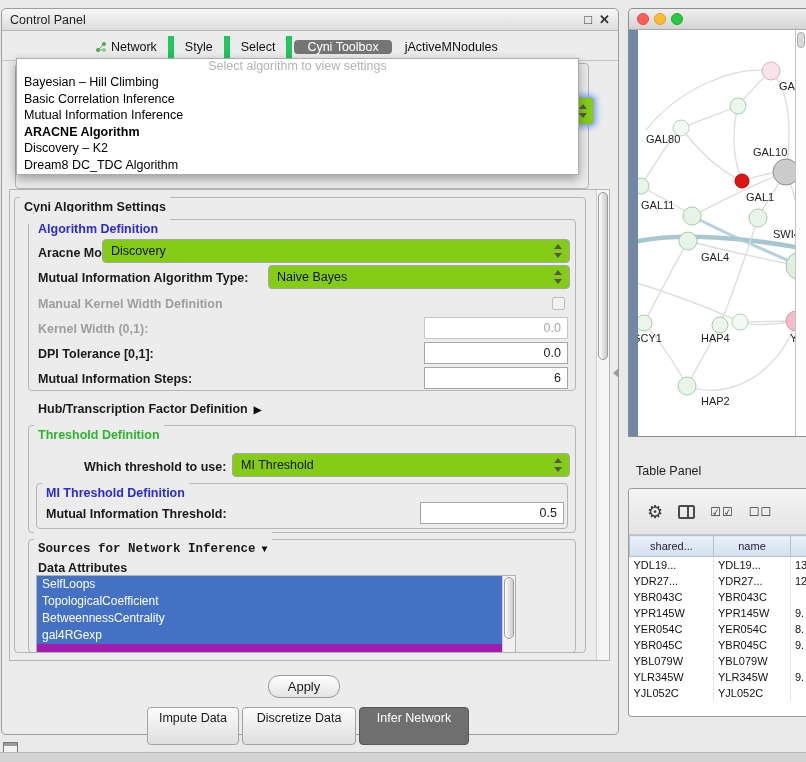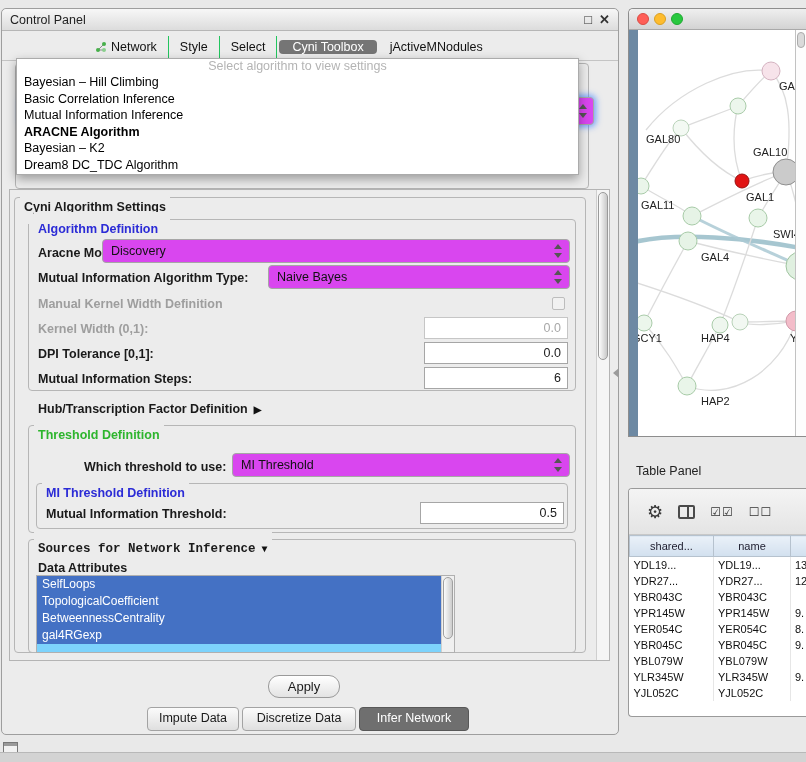--- a/index.html
+++ b/index.html
@@ -19,36 +19,36 @@
         border-radius:5px 5px 0 0; }
   .cp-title { position:absolute; left:8px; top:4px; font-size:12.5px; color:#222; }
   .tb-btn { position:absolute; top:3px; font-size:13px; color:#333; cursor:default; }
   .tb-float { right:26px; }
   .tb-close { right:8px; font-weight:bold; }
 
   .cp-tabs { position:absolute; left:0; top:25px; right:0; height:27px;
         display:flex; align-items:center; padding-left:82px;
         border-bottom:1px solid #c4c4c4; }
   .tab { font-size:12.5px; padding:4px 11px; color:#111; display:flex; align-items:center; gap:4px;
-        border-right:1px solid #22c55e; }
+        border-right:6px solid #22c55e; }
   .tab:last-child { border-right:none; }
   .tab.active { background:#757575; color:#fff; border-radius:4px; border-right:none;
         margin:0 2px; padding:0 13px; }
   .net-icon { width:12px; height:12px; }
 
   
   .algo-fs { position:absolute; left:13px; top:54px; width:574px; height:126px;
         border:1px solid #b4b4b4; border-radius:4px; z-index:1; }
   .algo-combo { position:absolute; left:20px; top:88px; width:572px; height:28px;
         background:#fff; border:1px solid #85a9dd; border-radius:4px; z-index:5;
         box-shadow:0 0 6px 2px rgba(70,135,255,.75); }
   .algo-combo .arrows { right:3px; }
 
   
-  .combo { position:absolute; background:#d946ef; border:1px solid #a6a6a6; border-radius:4px;
+  .combo { position:absolute; background:#84cc16; border:1px solid #a6a6a6; border-radius:4px;
         font-size:12.5px; line-height:22px; padding-left:8px; color:#111; }
   .arrows { position:absolute; right:4px; top:50%; transform:translateY(-50%);
         width:14px; height:16px; }
   .arrows:before, .arrows:after { content:""; position:absolute; left:3px;
         border-left:4px solid transparent; border-right:4px solid transparent; }
   .arrows:before { top:1px; border-bottom:5px solid #555; }
   .arrows:after { bottom:1px; border-top:5px solid #555; }
 
   
   .popup { position:absolute; left:14px; top:49px; width:563px; height:117px;
@@ -80,34 +80,34 @@
 
   .field { position:absolute; background:#fff; border:1px solid #a6a6a6;
         font-size:12.5px; line-height:20px; text-align:right; padding-right:6px; z-index:4; }
   .field.disabled { color:#a8a8a8; border-color:#c6c6c6; }
 
   .checkbox { position:absolute; width:13px; height:13px; background:#f1f1f1;
         border:1.5px solid #bdbdbd; border-radius:2px; z-index:4; }
 
   .tri { font-size:10px; margin-left:6px; color:#111; }
 
-  .listbox { position:absolute; left:34px; top:566px; width:419px; height:78px;
-        background:#7dd3fc; border:1px solid #b0b0b0; z-index:4; overflow:hidden; }
+  .listbox { position:absolute; left:34px; top:566px; width:480px; height:78px;
+        background:#a21caf; border:1px solid #b0b0b0; z-index:4; overflow:hidden; }
   .list-item { height:17px; line-height:17px; font-size:12px; color:#fff;
         background:#4471c4; padding-left:5px; width:calc(100% - 13px); white-space:nowrap; }
   .list-scroll { position:absolute; right:0; top:0; bottom:0; width:13px;
         background:#f0f0f0; border-left:1px solid #cfcfcf; }
   .list-thumb { position:absolute; left:1px; right:1px; top:1px; height:62px;
         background:linear-gradient(90deg,#fbfbfb,#cdcdcd); border:1px solid #a0a0a0; border-radius:5px; }
 
   .apply-btn { position:absolute; left:266px; top:666px; width:72px; height:23px;
         background:linear-gradient(#ffffff,#e3e3e3); border:1px solid #9a9a9a; border-radius:11px;
         font-size:13px; text-align:center; line-height:21px; z-index:4; font-family:"Liberation Sans",sans-serif; }
 
-  .btab { position:absolute; height:24px; line-height:20px; text-align:center; font-size:12.5px;
+  .btab { position:absolute; height:38px; line-height:20px; text-align:center; font-size:12.5px;
         background:linear-gradient(#fbfbfb,#dfdfdf); border:1px solid #a3a3a3; border-radius:4px; z-index:4; }
   .btab.active { background:#6f6f6f; color:#fff; border-color:#585858; }
 
   
   .netw { position:absolute; left:628px; top:8px; width:178px; height:429px;
         border:1px solid #8d8d8d; border-right:none; border-radius:5px 0 0 0; background:#fff; }
   .mac-bar { position:absolute; left:0; top:0; right:0; height:21px;
         background:linear-gradient(#efefef,#d3d3d3); border-bottom:1px solid #a9a9a9;
         border-radius:5px 0 0 0; }
   .light { position:absolute; top:4px; width:12px; height:12px; border-radius:50%; }
@@ -193,21 +193,21 @@
   <div class="combo algo-combo">
     <span class="arrows"></span>
   </div>
 
   <div class="popup">
     <div class="popup-placeholder">Select algorithm to view settings</div>
     <div class="popup-item">Bayesian – Hill Climbing</div>
     <div class="popup-item">Basic Correlation Inference</div>
     <div class="popup-item">Mutual Information Inference</div>
     <div class="popup-item bold">ARACNE Algorithm</div>
-    <div class="popup-item">Bayesian – K2</div>
+    <div class="popup-item">Discovery – K2</div>
     <div class="popup-item">Dream8 DC_TDC Algorithm</div>
   </div>
 
   <div class="viewport"></div>
   <div class="vscroll">
       <div class="vthumb"></div>
     </div>
 
   <div class="fs" style="left:12px;top:188px;width:572px;height:456px;"></div>
   <span class="fs-title black" style="left:18px;top:181px;">Cyni Algorithm Settings</span>

